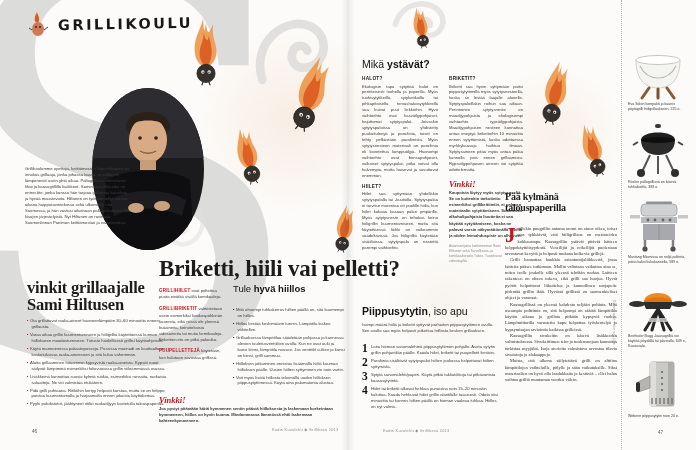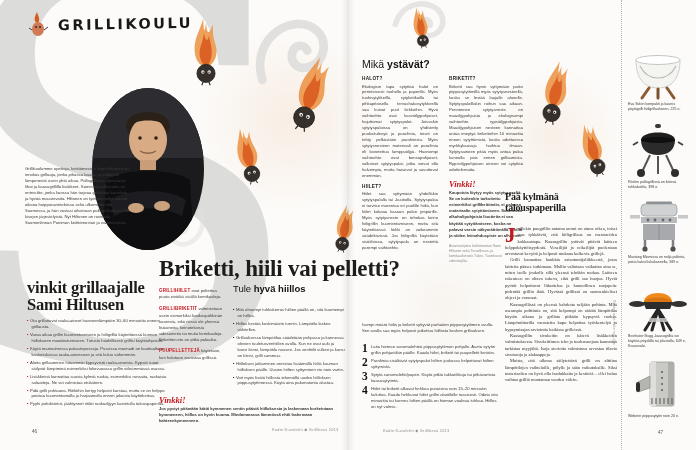--- a/index.html
+++ b/index.html
@@ -220,20 +220,23 @@
   <div class="abs z bodyserif" style="left:505px;top:226px;width:112px;">
     <p><span class="dropcap">J</span><span>oillekin puugrillin antama aromi on ainoa oikea, toiset taas tykkäävät, että hiiligrillaus on mestareiden kokkaustapa. Kaasugrillin ystävät pitävät laitteen helppokäyttöisyydestä. Veneilijät ja retkeilijät puolestaan arvostavat kevyitä ja helposti mukana kulkevia grillejä.</span></p>
     <p>Grilli kannattaa hankkia asiantuntijaliikkeestä, jossa laitteita pääsee tutkimaan. Mallin valintaan vaikuttaa aina se, miten isolle joukolle sillä yleensä tehdään ruokaa. Laitteen rakenteen on oltava tukeva, eikä grilli saa huojua. Hyvät pyörät helpottavat liikuttelua ja kunnollinen suojapeite pidentää grillin ikää. Hyvässä grillissä on suomenkieliset ohjeet ja varaosat.</p>
     <p>Kaasugrillissä on yleensä kahdesta neljään poltinta. Mitä useampia polttimia on, sitä helpompi on säätää lämpötilaa käytön aikana ja grillata pitkään kypsyviä ruokia. Lämpömittarilla varustettu kupu helpottaa työskentelyä ja kypsymisajan arviointia kaikissa grilleissä.</p>
     <p>Kaasugrillin sivukeitin on kätevä lisäkkeiden valmistuksessa. Sivukeittimen teho ja tuulensuojaus kannattaa tarkistaa myyjältä. Isoja aterioita valmistava arvostaa tilavia sivutasoja ja alakaappeja.</p>
     <p>Muista, että ulkona säilytettävä grilli on alttiina lämpötilojen vaihteluille, pölylle ja sään vaikutuksille. Siksi materiaalien on hyvä olla laadukkaita ja kestäviä – ellei halua vaihtaa grilliä muutaman vuoden välein.</p>
   </div>
 
   <div class="abs vert-note" style="left:612px;top:300px;z-index:5;">Tuotekuvat valmistajilta</div>
 
+  <div class="abs z" style="left:362px;top:305px;font-size:10.5px;color:#141414;">
+    <b>Piippusytytin</b><span style="font-weight:400;">, iso apu</span>
+  </div>
   <div class="abs z micro" style="left:362px;top:322px;width:138px;">Isompi määrä hiiliä ja briketit syttyvät parhaiten piippusytyttimen avulla. Sen avulla saa myös helposti jatkettua hiillosta kesken grillauksen.</div>
 
   <div class="abs z micro" style="left:362px;top:344px;width:140px;">
     <div class="step"><span class="step-num">1</span><span>Laita hieman sanomalehteä piippusytyttimen pohjalle. Aseta sytytin grillin pohjaritilän päälle. Kaada hiilet, briketit tai puupelletit lieriöön.</span></div>
     <div class="step"><span class="step-num">2</span><span>Parafiinia sisältävät sytytyspalat hiilten joukossa helpottavat hiilten syttymistä.</span></div>
     <div class="step"><span class="step-num">3</span><span>Sytytä sanomalehti/paperi. Käytä pitkiä takkatikkuja tai pitkävartista kaasusytytintä.</span></div>
     <div class="step"><span class="step-num">4</span><span>Hiilet tai briketit alkavat hehkua punaisina noin 15–20 minuutin kuluttua. Kaada hehkuvat hiilet grillin alaritilälle tasaisesti. Odota viisi minuuttia tai kunnes hiilten päällä on hieman vaaleaa tuhkaa. Hiillos on nyt valmis.</span></div>
   </div>
 
   <div class="abs z foot" style="left:383px;top:428px;">Kodin Kuvalehti ◆ Grillikesä 2013</div>

